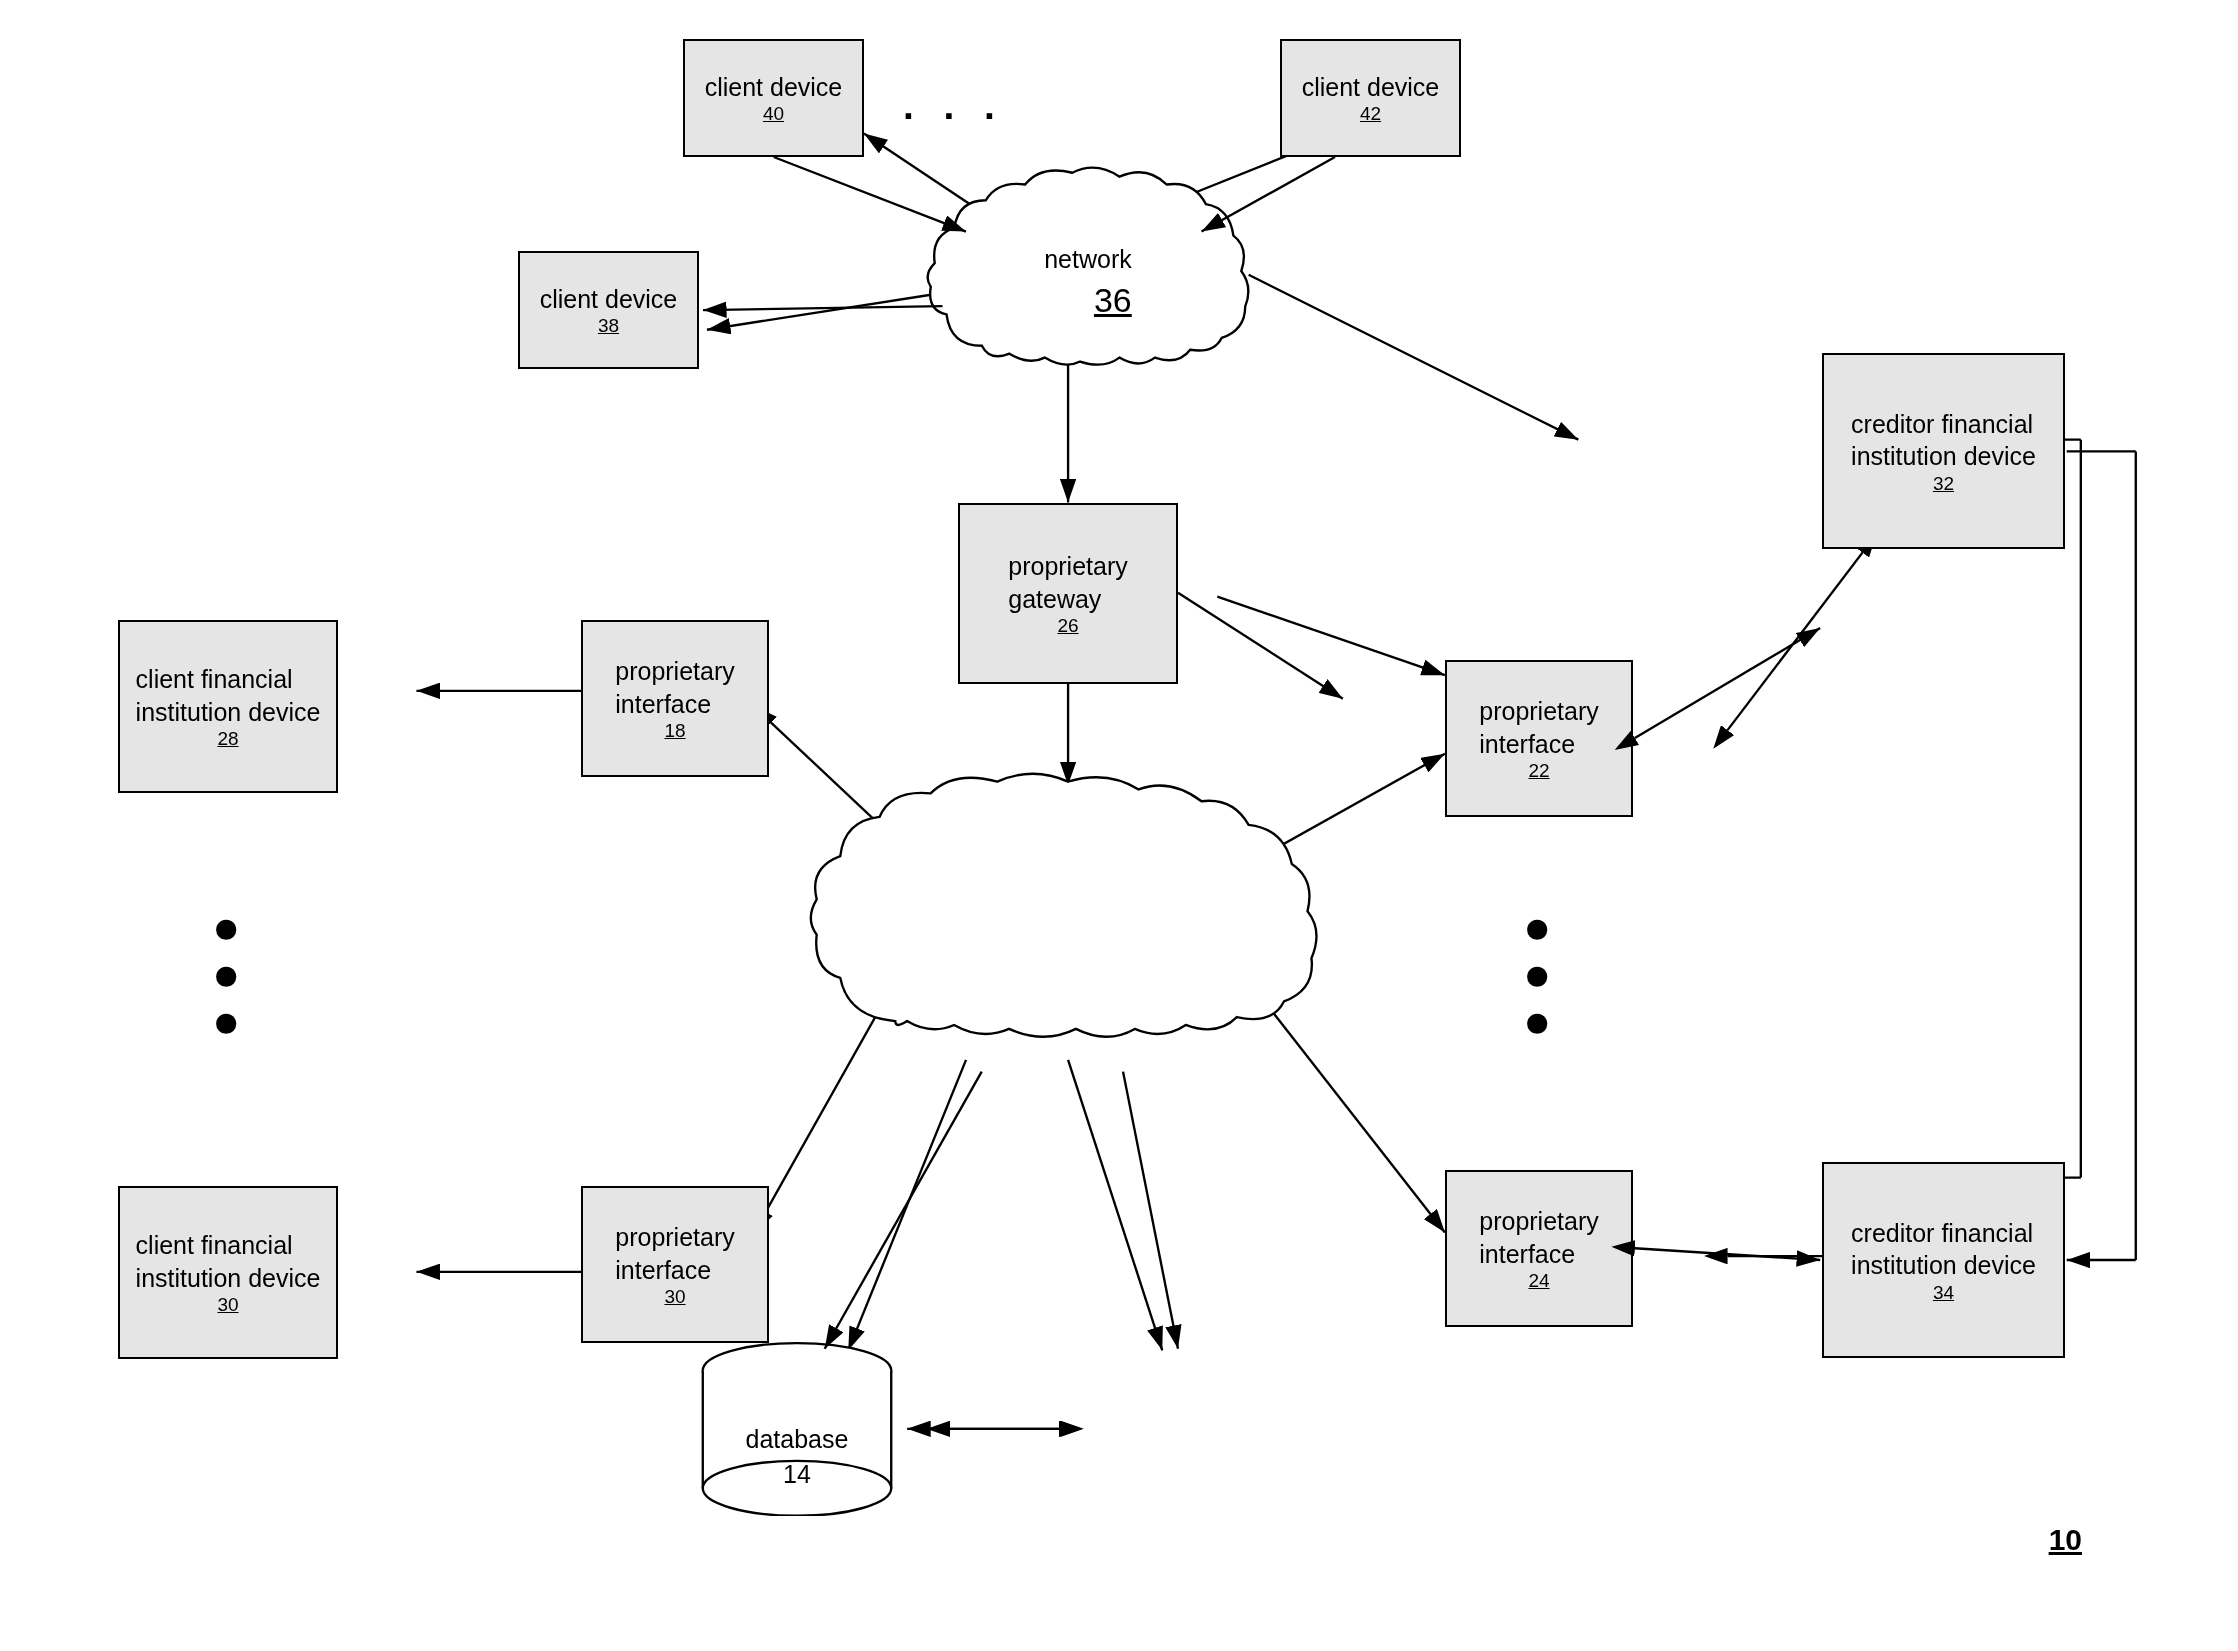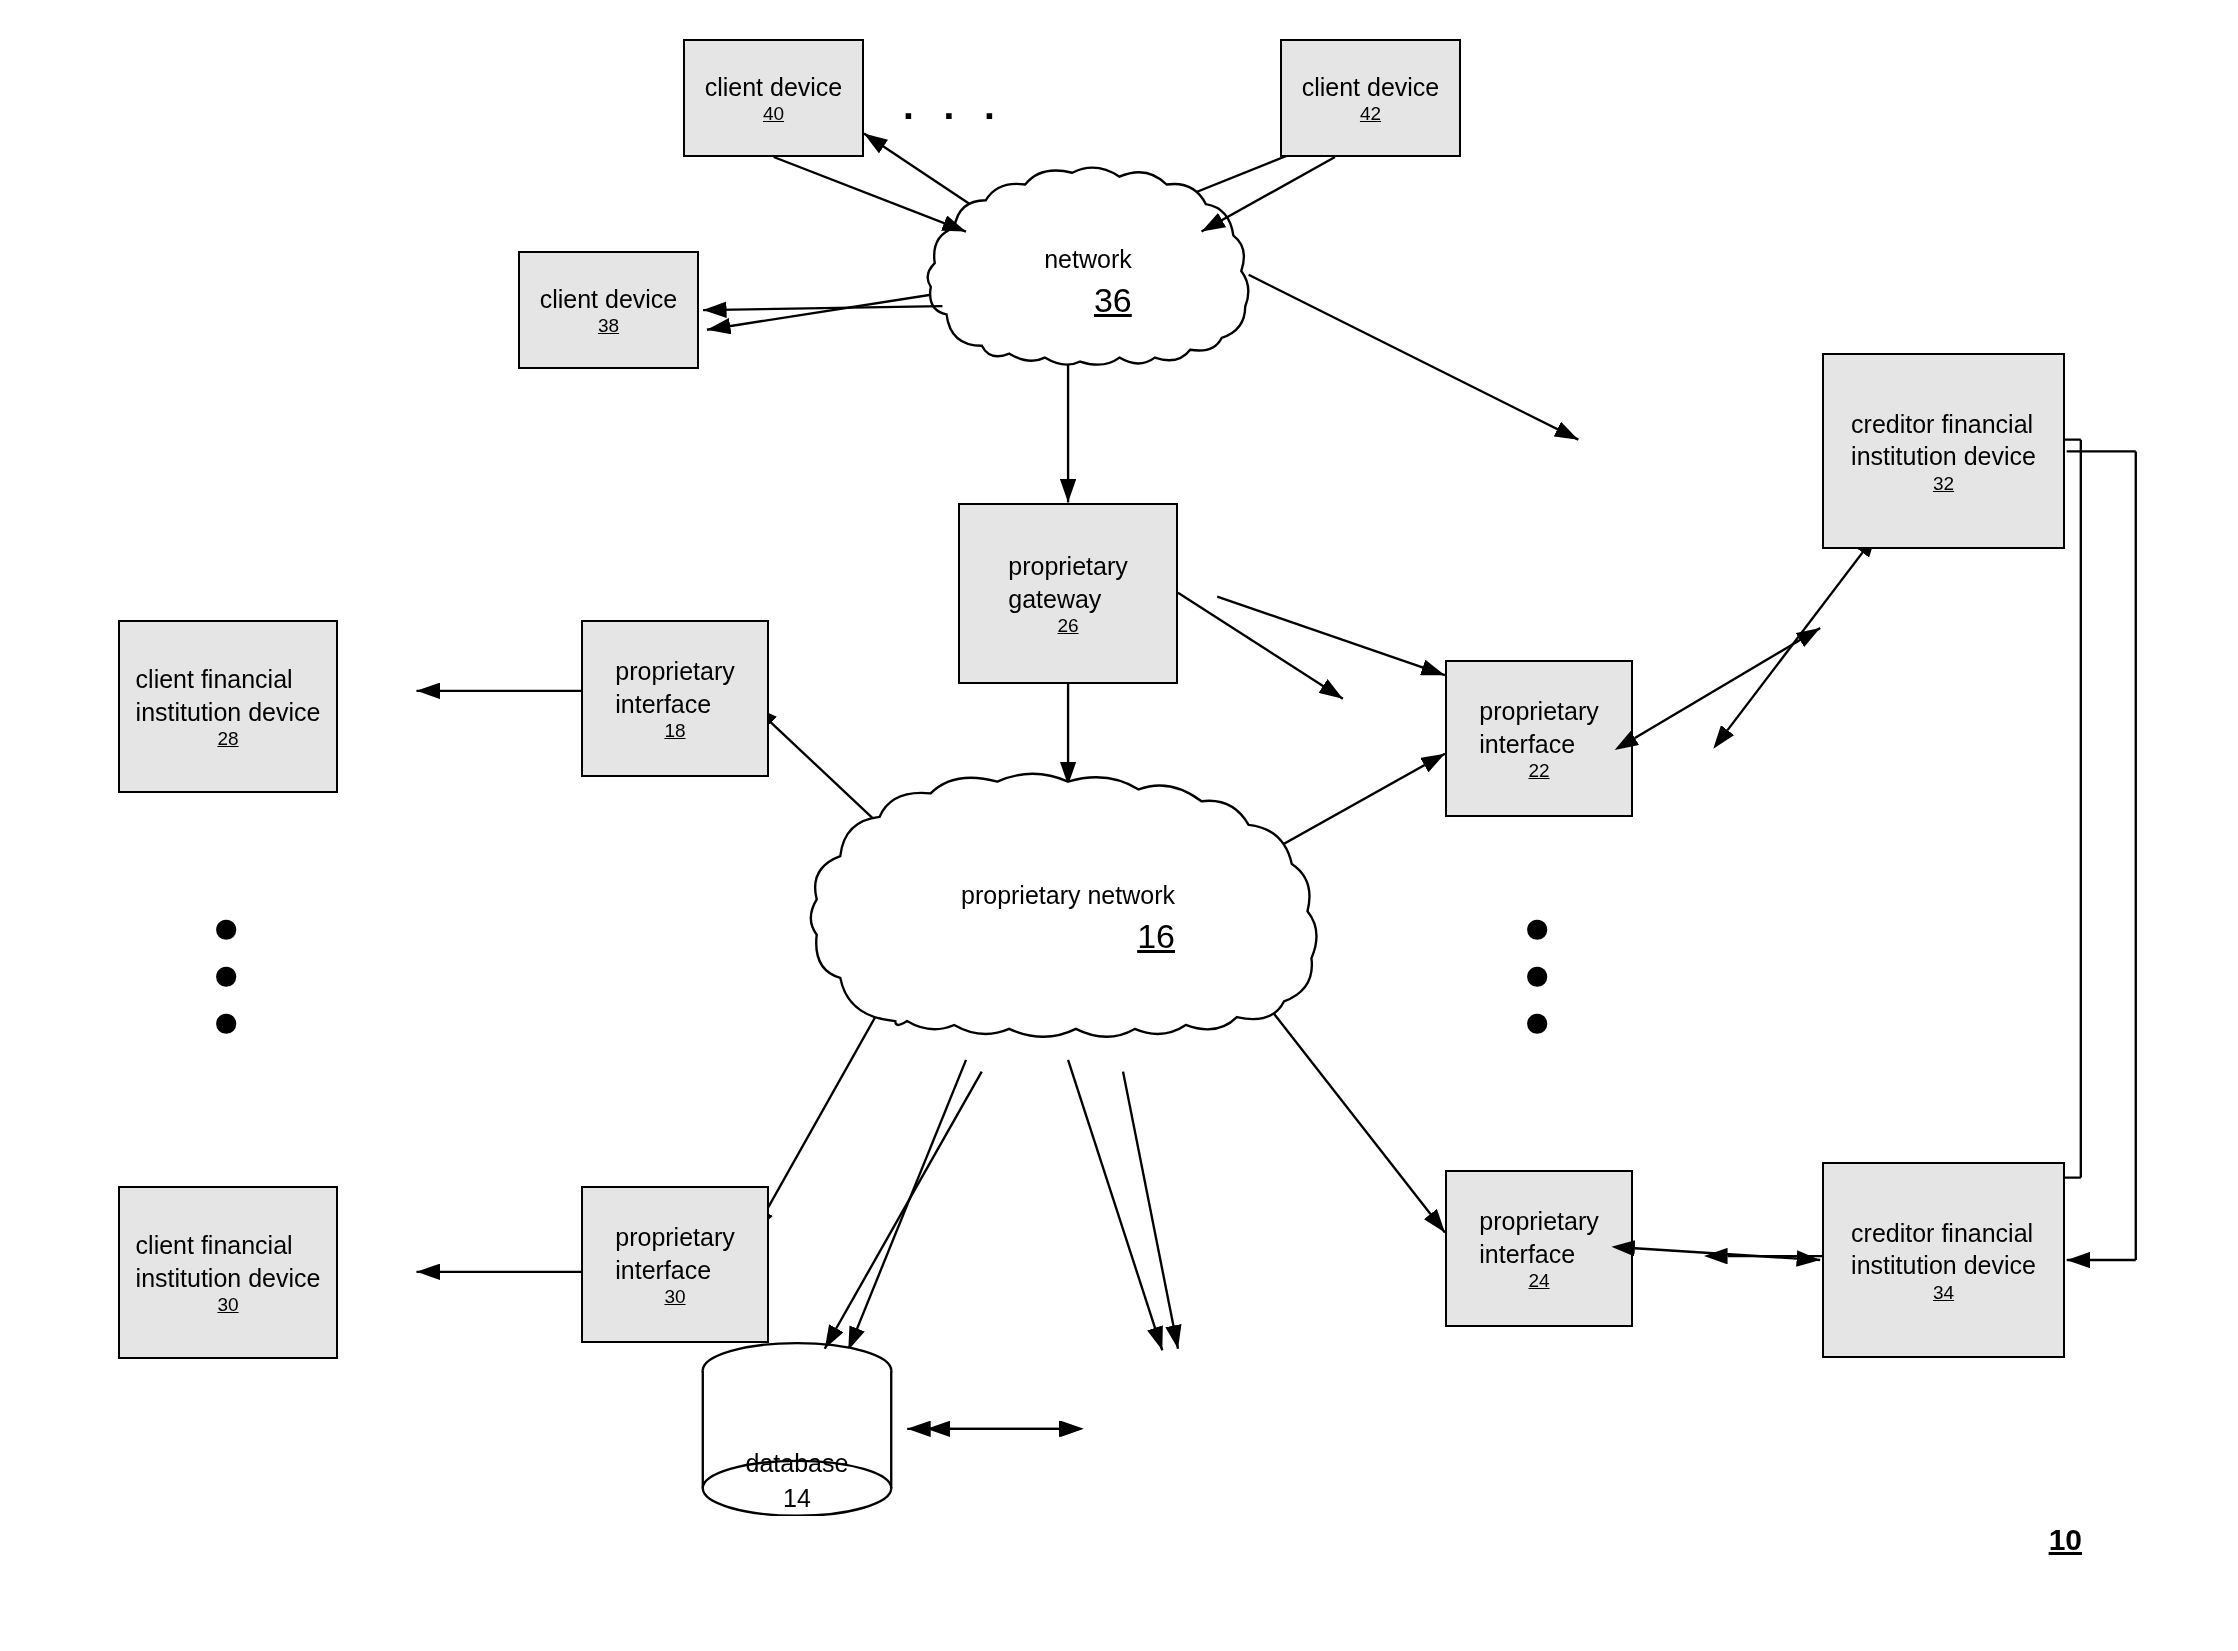--- a/index.html
+++ b/index.html
@@ -182,24 +182,20 @@
 
   <div class="box" style="left:958px; top:503px; width:220px; height:181px;">
     <span class="label">proprietary<br>gateway</span>
     <span class="num">26</span>
   </div>
 
   <div class="cloud" style="left:801px; top:762px; width:534px; height:314px;">
     <svg viewBox="0 0 680 400" preserveAspectRatio="none">
       <path d="M120,330 Q60,325 50,275 Q15,265 20,220 Q5,200 20,175 Q10,135 50,120 Q55,75 100,70 Q115,35 165,40 Q195,10 250,25 Q295,5 340,25 Q390,10 430,35 Q470,20 510,50 Q550,45 570,80 Q615,85 625,130 Q655,150 645,190 Q665,215 650,250 Q655,290 615,305 Q600,335 555,325 Q530,350 490,335 Q460,355 425,340 Q390,360 350,340 Q310,360 265,340 Q230,355 195,335 Q165,348 135,330 Q120,340 120,330 Z" fill="white" stroke="black" stroke-width="3"></path>
     </svg>
-    <div class="cloud-text" style="position:relative; z-index:2;">
-      <div>proprietary network</div>
-      <div class="cloud-num">16</div>
-    </div>
   </div>
 
   <div class="box" style="left:581px; top:620px; width:188px; height:157px;">
     <span class="label">proprietary<br>interface</span>
     <span class="num">18</span>
   </div>
 
   <div class="box" style="left:581px; top:1186px; width:188px; height:157px;">
     <span class="label">proprietary<br>interface</span>
     <span class="num">30</span>
@@ -229,21 +225,21 @@
     <span class="label">creditor financial<br>institution device</span>
     <span class="num">32</span>
   </div>
 
   <div class="box" style="left:1822px; top:1162px; width:243px; height:196px;">
     <span class="label">creditor financial<br>institution device</span>
     <span class="num">34</span>
   </div>
 
 
-  <div class="cylinder" style="left:691px; top:1335px; width:212px; height:181px;justify-content:flex-end;">
+  <div class="cylinder" style="left:691px; top:1335px; width:212px; height:181px;">
     <svg width="212" height="181" viewBox="0 0 270 230" style="position:absolute;top:0;left:0;">
       <ellipse cx="135" cy="45" rx="120" ry="35" fill="white" stroke="black" stroke-width="3"></ellipse>
       <rect x="15" y="45" width="240" height="150" fill="white" stroke="none"></rect>
       <line x1="15" y1="45" x2="15" y2="195" stroke="black" stroke-width="3"></line>
       <line x1="255" y1="45" x2="255" y2="195" stroke="black" stroke-width="3"></line>
       <ellipse cx="135" cy="195" rx="120" ry="35" fill="white" stroke="black" stroke-width="3"></ellipse>
     </svg>
     <div class="cyl-text" style="margin-top:63px; position:relative; z-index:2;">
       <div>database</div>
       <div class="cyl-num">14</div>

